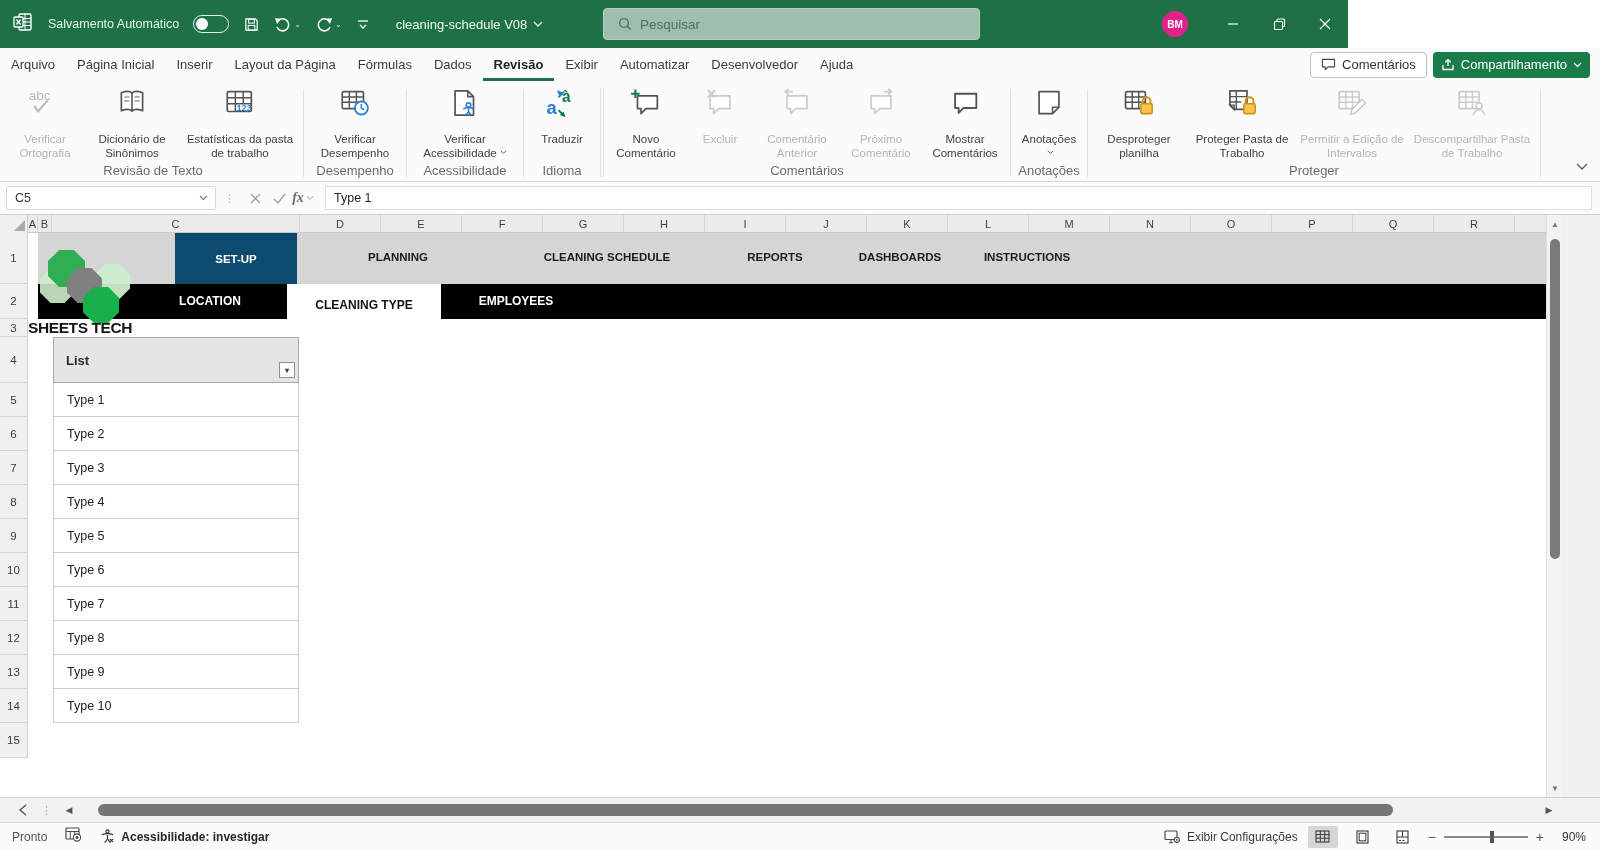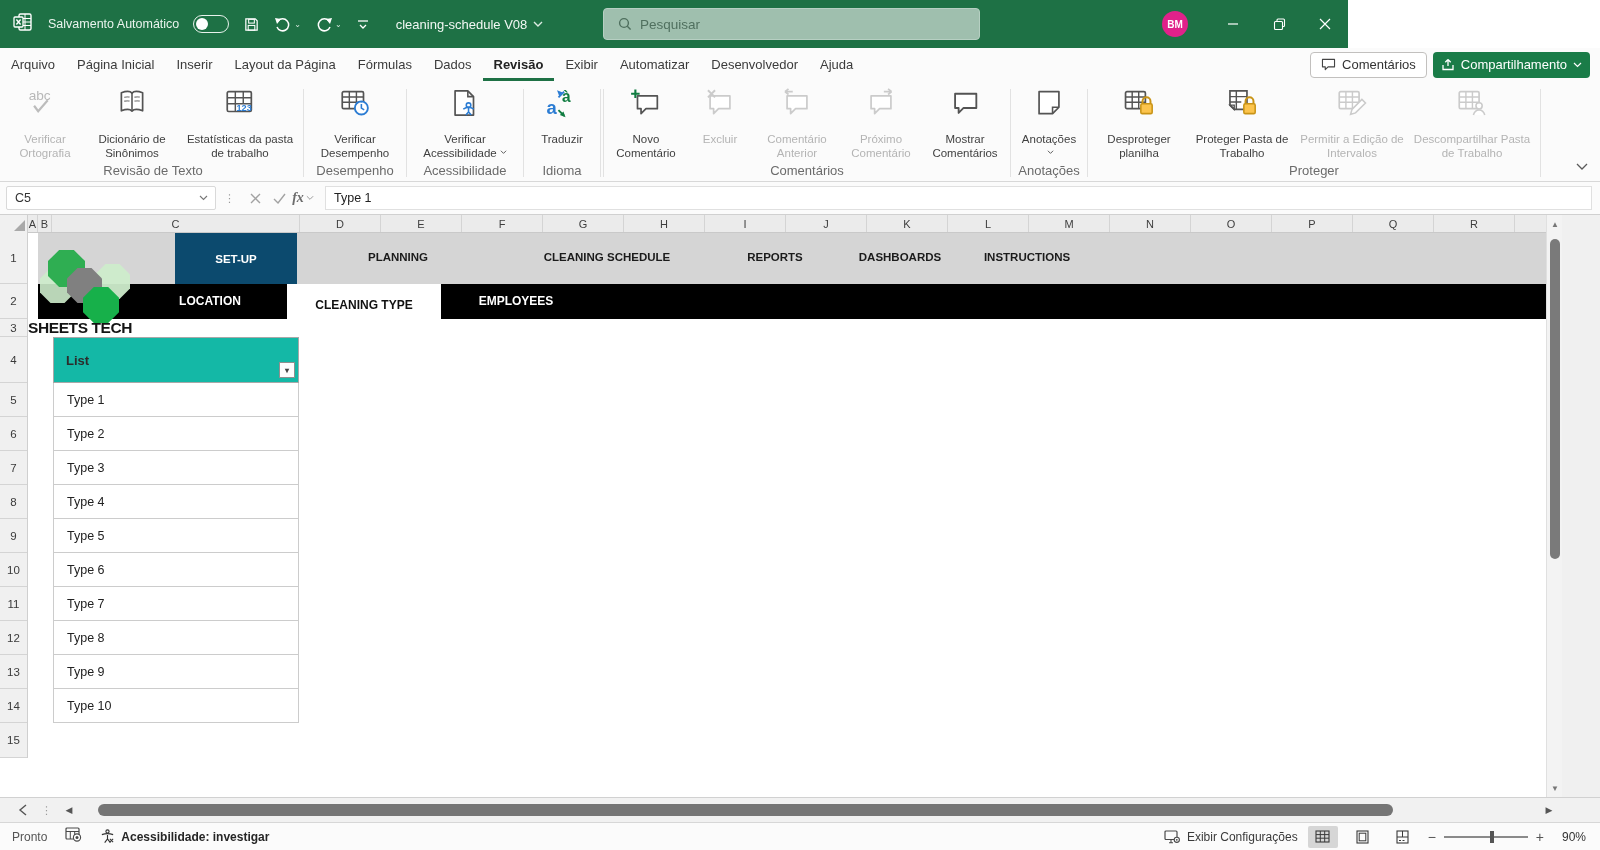--- a/index.html
+++ b/index.html
@@ -72,21 +72,21 @@
   #sheet-layer { position:absolute; top:18px; left:28px; width:1518px; height:564px; background:#fff; }
   #navbar-gray { position:absolute; left:10px; top:0; width:1508px; height:51px; background:#d5d5d5; }
   #navbar-black { position:absolute; left:10px; top:51px; width:1508px; height:35px; background:#000; }
   .np { position:absolute; transform:translateX(-50%); font-size:11.5px; font-weight:bold; color:#1b1b1b; top:18px; white-space:nowrap; }
   #tab-setup { position:absolute; left:147px; top:0; width:122px; height:51px; background:#0c4a6e; color:#fff; font-size:11.5px; font-weight:bold; display:flex; align-items:center; justify-content:center; }
   .ns { position:absolute; transform:translateX(-50%); font-size:12px; font-weight:bold; color:#fff; top:61px; white-space:nowrap; }
   #tab-cleaningtype { position:absolute; left:259px; top:51px; width:154px; height:41px; background:#fff; color:#111; font-size:12px; font-weight:bold; display:flex; align-items:center; justify-content:center; }
   .hexa { position:absolute; clip-path:polygon(30% 0,70% 0,100% 30%,100% 70%,70% 100%,30% 100%,0 70%,0 30%); }
   #logo-text { position:absolute; left:0; top:86px; font-size:15.5px; font-weight:800; letter-spacing:-0.4px; color:#141414; white-space:nowrap; }
 
-  #list-header { position:absolute; left:25px; top:104px; width:246px; height:46px; background:#14b8a6; border:1px solid #a8a8a8; display:flex; align-items:center; padding-left:12px; font-size:13px; font-weight:bold; color:#2c2c2c; }
+  #list-header { position:absolute; left:25px; top:104px; width:246px; height:46px; background:#e5e5e5; border:1px solid #a8a8a8; display:flex; align-items:center; padding-left:12px; font-size:13px; font-weight:bold; color:#2c2c2c; }
   #list-dd { position:absolute; right:3px; bottom:4px; width:16px; height:16px; background:#fdfdfd; border:1px solid #8f8f8f; display:flex; align-items:center; justify-content:center; font-size:8px; color:#444; }
   #list-rows { position:absolute; left:25px; top:150px; width:246px; }
   #list-rows > div { height:34px; background:#fff; border-left:1px solid #cccccc; border-right:1px solid #cccccc; border-bottom:1px solid #cccccc; display:flex; align-items:center; padding-left:13px; font-size:12.5px; color:#222; }
 
   
   #vscroll { position:absolute; top:215px; left:1546px; width:16px; height:582px; background:#f3f3f3; border-left:1px solid #e0e0e0; }
   #vthumb { position:absolute; left:3px; top:24px; width:10px; height:320px; background:#7a7a7a; border-radius:5px; }
   .sc-arrow { position:absolute; left:0; width:16px; height:18px; display:flex; align-items:center; justify-content:center; font-size:8px; color:#777; }
   #right-strip { position:absolute; top:215px; left:1562px; width:38px; height:607px; background:#f0f0f0; }
   #hscrollrow { position:absolute; top:797px; left:0; width:1600px; height:25px; background:#f1f1f1; border-top:1px solid #d1d1d1; display:flex; align-items:center; }

